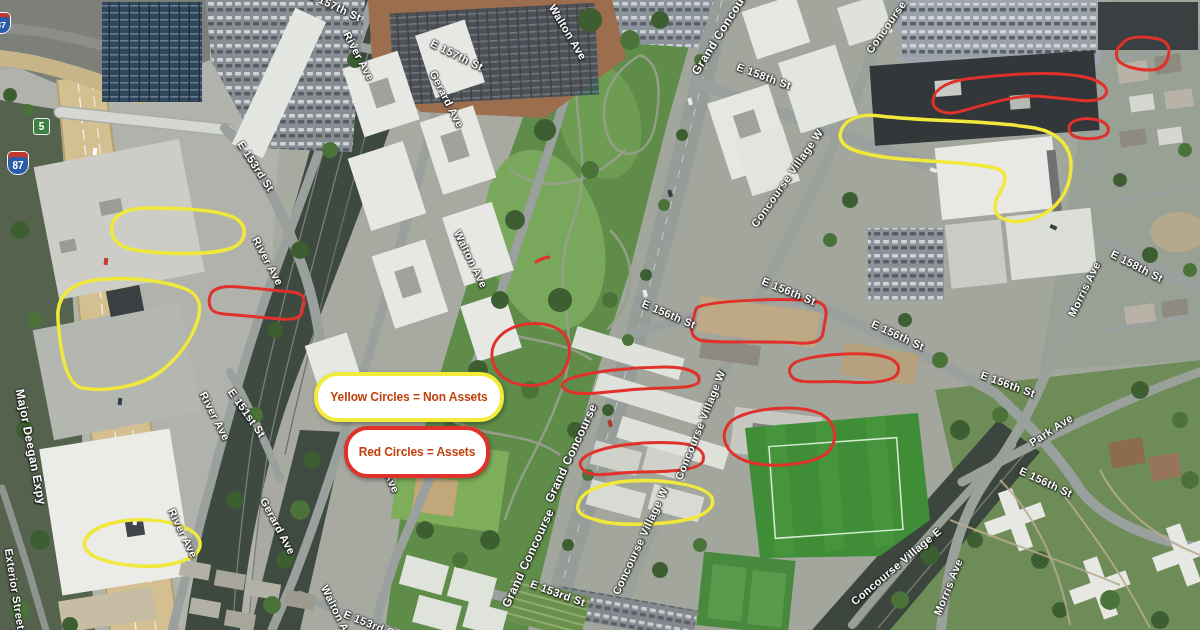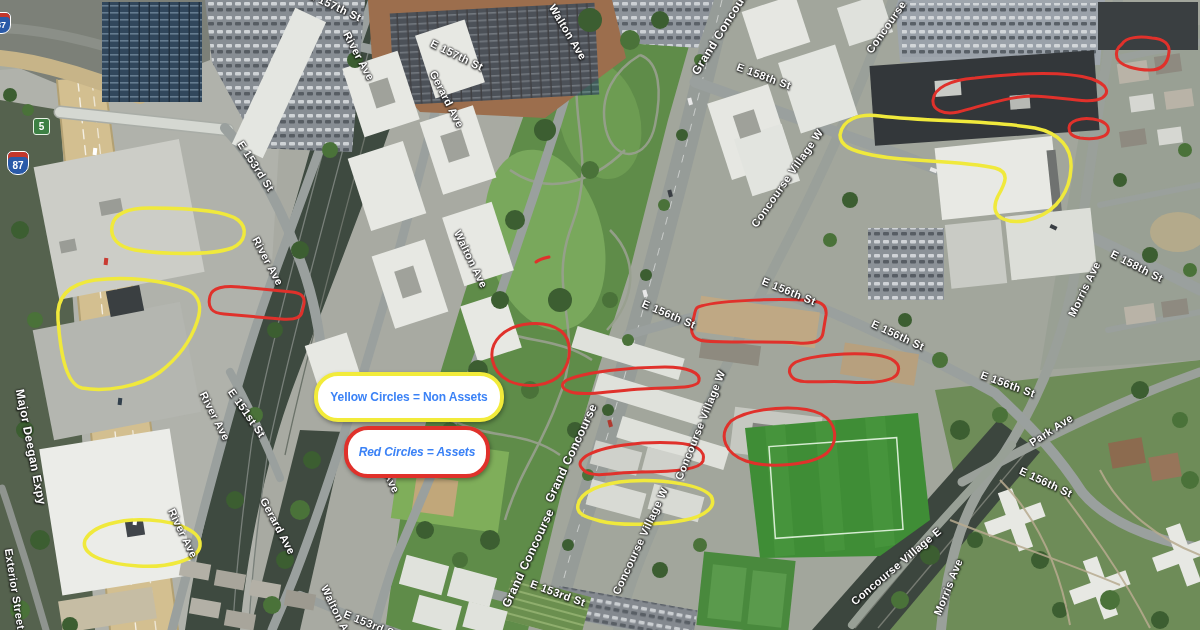--- a/index.html
+++ b/index.html
@@ -6,24 +6,24 @@
   .stage{position:relative;width:1200px;height:630px;overflow:hidden;
          font-family:"Liberation Sans",sans-serif;background:#a7aba1;}
   .stage svg{position:absolute;left:0;top:0;}
   
   .rl{position:absolute;white-space:nowrap;color:#fff;font-size:11px;font-weight:700;
       letter-spacing:.4px;transform:translate(-50%,-50%);
       text-shadow:0 0 2px #1a1a1a,0 0 2px #1a1a1a,1px 1px 2px rgba(0,0,0,.85);}
   .rl.big{font-size:12px;}
   
   .legend-box{position:absolute;background:#fff;display:flex;align-items:center;justify-content:center;
-      border-radius:24px;color:#3b82f6;font-weight:700;font-size:12px;letter-spacing:-.1px;
+      border-radius:24px;color:#c2410c;font-weight:700;font-size:12px;letter-spacing:-.1px;
       box-shadow:1px 2px 4px rgba(0,0,0,.35);}
   .legend-yellow{left:314px;top:372px;width:182px;height:42px;border:4px solid #f2eb3a;}
-  .legend-red{left:344px;top:426px;width:138px;height:44px;border:4px solid #e0312b;font-style:italic;}
+  .legend-red{left:344px;top:426px;width:138px;height:44px;border:4px solid #e0312b;}
   
   .shield{position:absolute;display:flex;align-items:center;justify-content:center;
       color:#fff;font-weight:700;}
   .shield-i87{left:7px;top:151px;width:22px;height:24px;font-size:10px;
       background:#2a5aa8;border-radius:5px 5px 10px 10px;border:1px solid #fff;
       box-shadow:inset 0 5px 0 #c3372c;padding-top:4px;box-sizing:border-box;}
   .shield-i87-partial{left:-9px;top:12px;width:20px;height:22px;font-size:9px;
       background:#2a5aa8;border-radius:5px 5px 9px 9px;border:1px solid #fff;
       box-shadow:inset 0 4px 0 #c3372c;padding-top:3px;box-sizing:border-box;}
   .shield-r5{left:33px;top:118px;width:15px;height:15px;font-size:10px;

